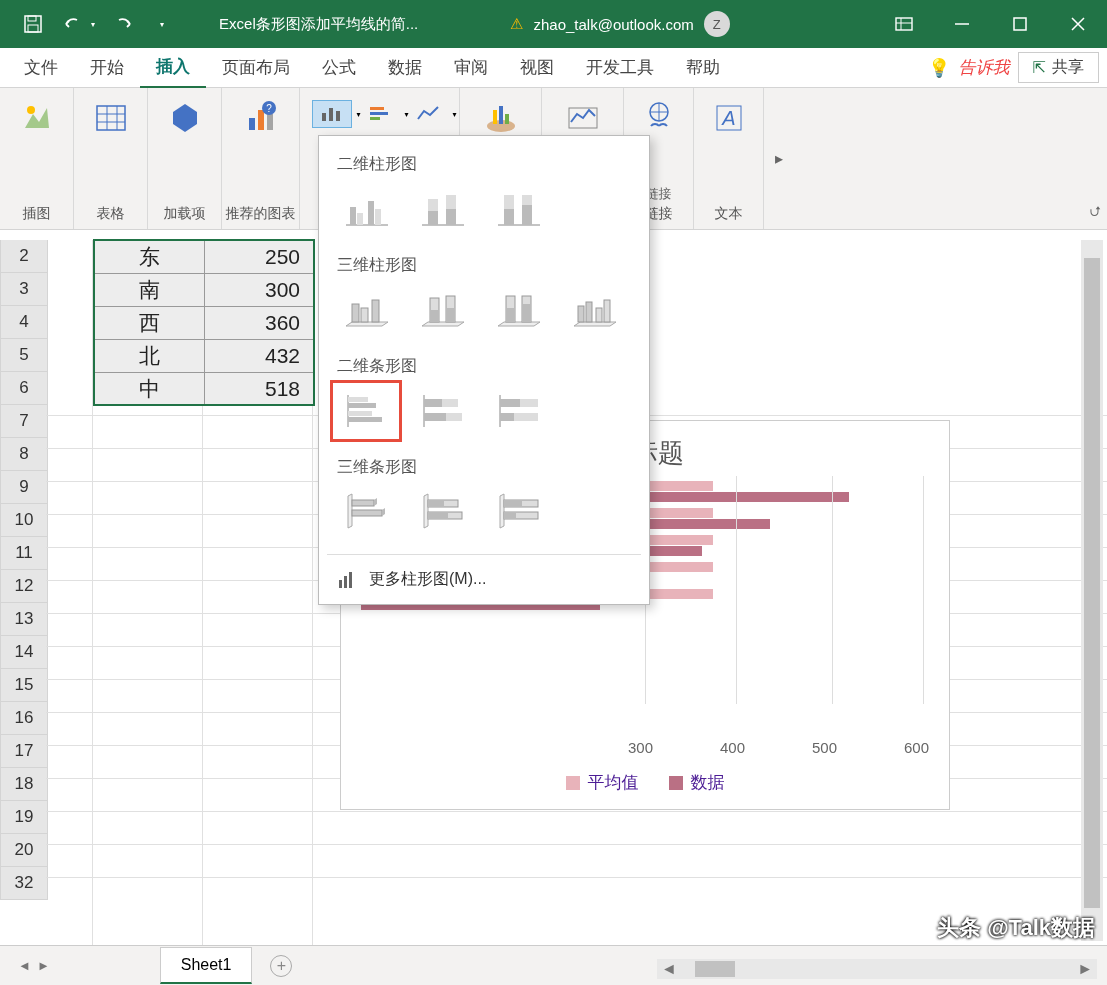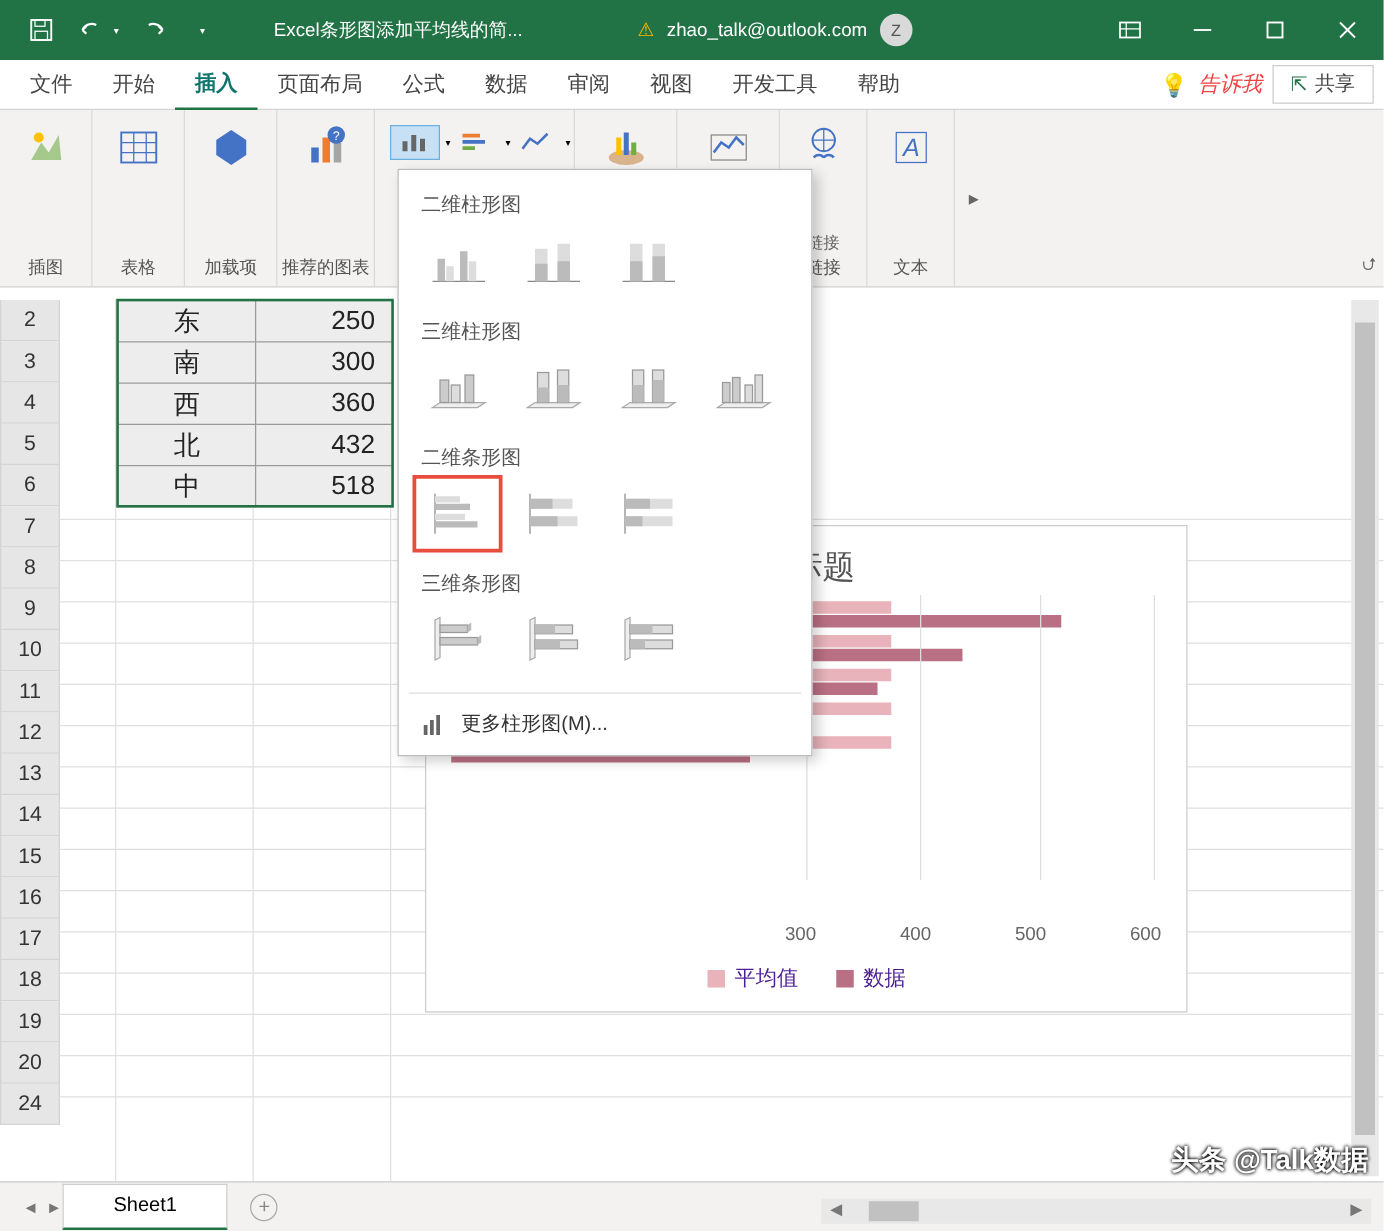--- a/index.html
+++ b/index.html
@@ -61,21 +61,21 @@
 .bar-row { height:22px; margin-bottom:5px; position:relative;}
 .bar { position:absolute; height:10px;}
 .bar.avg { background:#e8b3ba; top:0;}
 .bar.data { background:#ba7084; top:11px;}
 .xaxis { position:absolute; left:20px; right:20px; bottom:50px; height:20px; display:flex; justify-content:space-between; font-size:15px; color:#666;}
 .legend { position:absolute; bottom:15px; left:0; right:0; display:flex; justify-content:center; gap:30px; font-size:17px; color:#4c1d95;}
 .legend span { display:flex; align-items:center; gap:8px;}
 .legend .sw { width:14px; height:14px;}
 
 .statusbar { position:absolute; bottom:0; left:0; right:0; height:40px; border-top:1px solid #ccc; display:flex; align-items:center; background:#f3f2f1;}
-.statusbar .sheettab { padding:8px 40px; background:#fff; border:1px solid #ccc; border-bottom:2px solid #217346; font-size:16px;}
+.statusbar .sheettab { margin-left:110px; padding:8px 20px; background:#fff; border:1px solid #ccc; border-bottom:2px solid #217346; font-size:16px;}
 .statusbar .addsheet { margin-left:18px; width:22px; height:22px; border:1px solid #aaa; border-radius:50%; display:flex; align-items:center; justify-content:center; color:#888;}
 .statusbar .hscroll { position:absolute; right:10px; bottom:6px; width:440px; height:20px; background:#e8e8e8; display:flex; align-items:center;}
 .statusbar .hscroll .thumb{ width:40px; height:16px; background:#c1c1c1; margin-left:14px;}
 .statusbar .navbtns { display:flex; gap:6px; margin-left:18px; color:#777; font-size:13px;}
 .vscroll { position:absolute; right:4px; top:240px; bottom:44px; width:22px; background:#e8e8e8;}
 .vscroll .thumb { position:absolute; top:18px; left:3px; width:16px; height:650px; background:#c1c1c1;}
 
 .watermark { position:absolute; right:12px; bottom:42px; font-size:22px; color:#fff; font-weight:bold; text-shadow:0 0 3px #000, 0 0 3px #000;}
 
 svg { overflow:visible; }
@@ -306,21 +306,21 @@
     <div>11</div>
     <div>12</div>
     <div>13</div>
     <div>14</div>
     <div>15</div>
     <div>16</div>
     <div>17</div>
     <div>18</div>
     <div>19</div>
     <div>20</div>
-    <div>24</div>
+    <div>32</div>
   </div>
 
   <div class="emptygrid">
     <div class="vline" style="left:46px;"></div>
     <div class="vline" style="left:156px;"></div>
     <div class="vline" style="left:266px;"></div>
     <div class="hline" style="top:175px;"></div>
     <div class="hline" style="top:208px;"></div>
     <div class="hline" style="top:241px;"></div>
     <div class="hline" style="top:274px;"></div>

